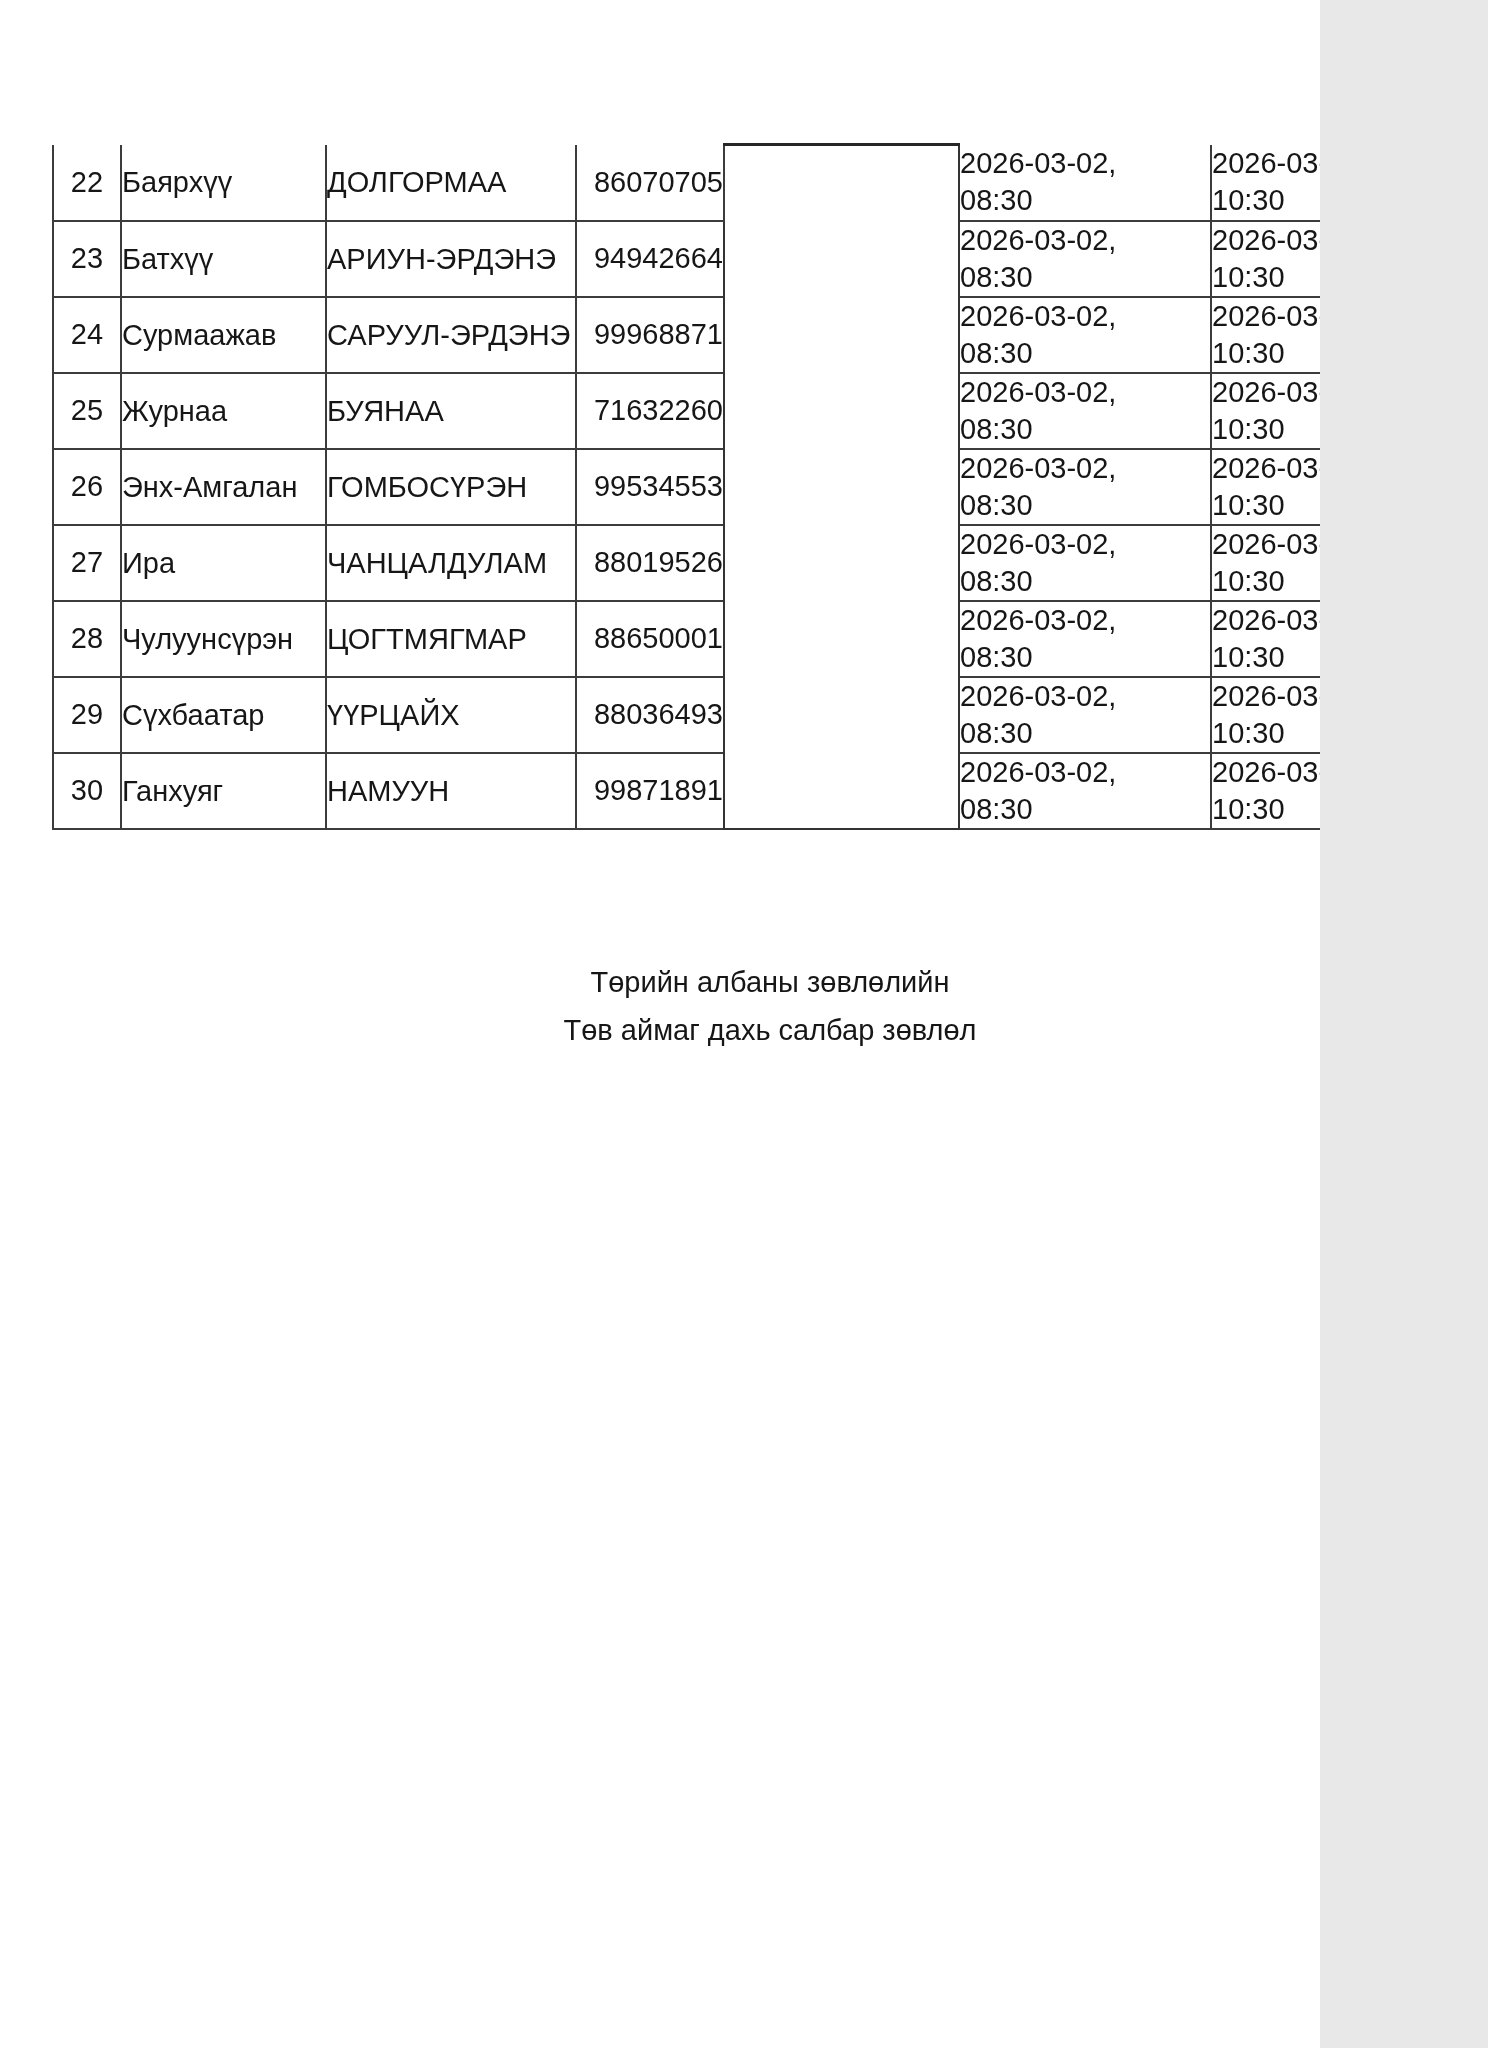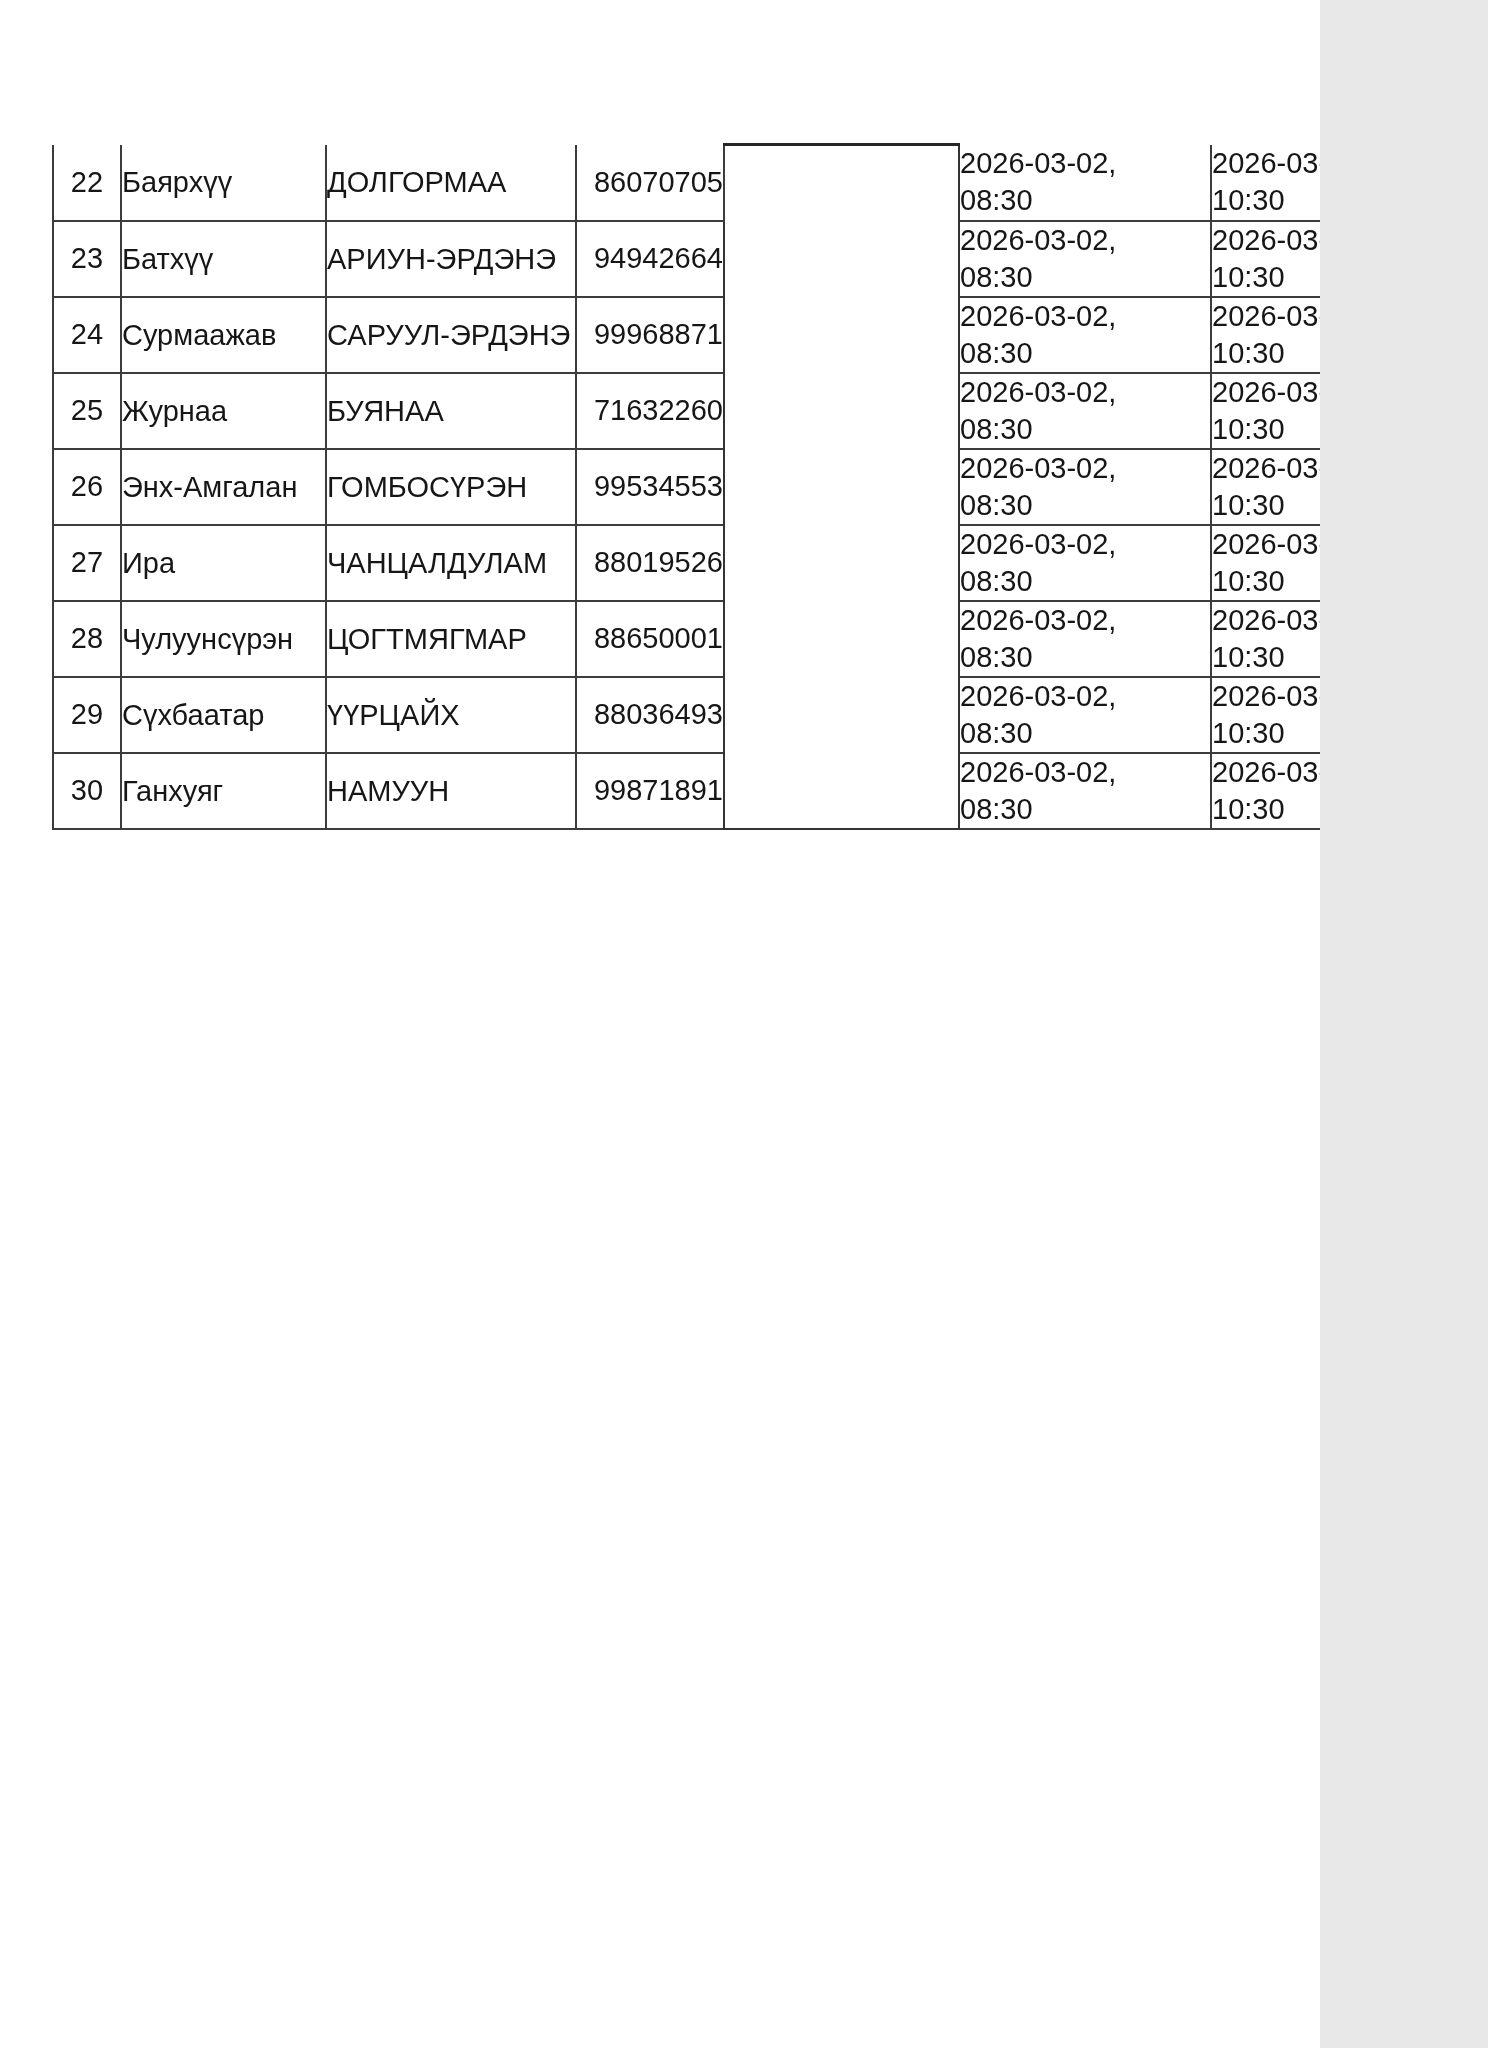--- a/index.html
+++ b/index.html
@@ -158,15 +158,17 @@
         <td class="c-phone">99871891</td>
         <td class="c-date">2026-03-02,
 08:30</td>
         <td class="c-date">2026-03-02,
 10:30</td>
       </tr>
     </tbody>
   </table>
 
   <div class="footer">
+    <div>Төрийн албаны зөвлөлийн</div>
+    <div>Төв аймаг дахь салбар зөвлөл</div>
   </div>
 
 </div>
 
 </body></html>

